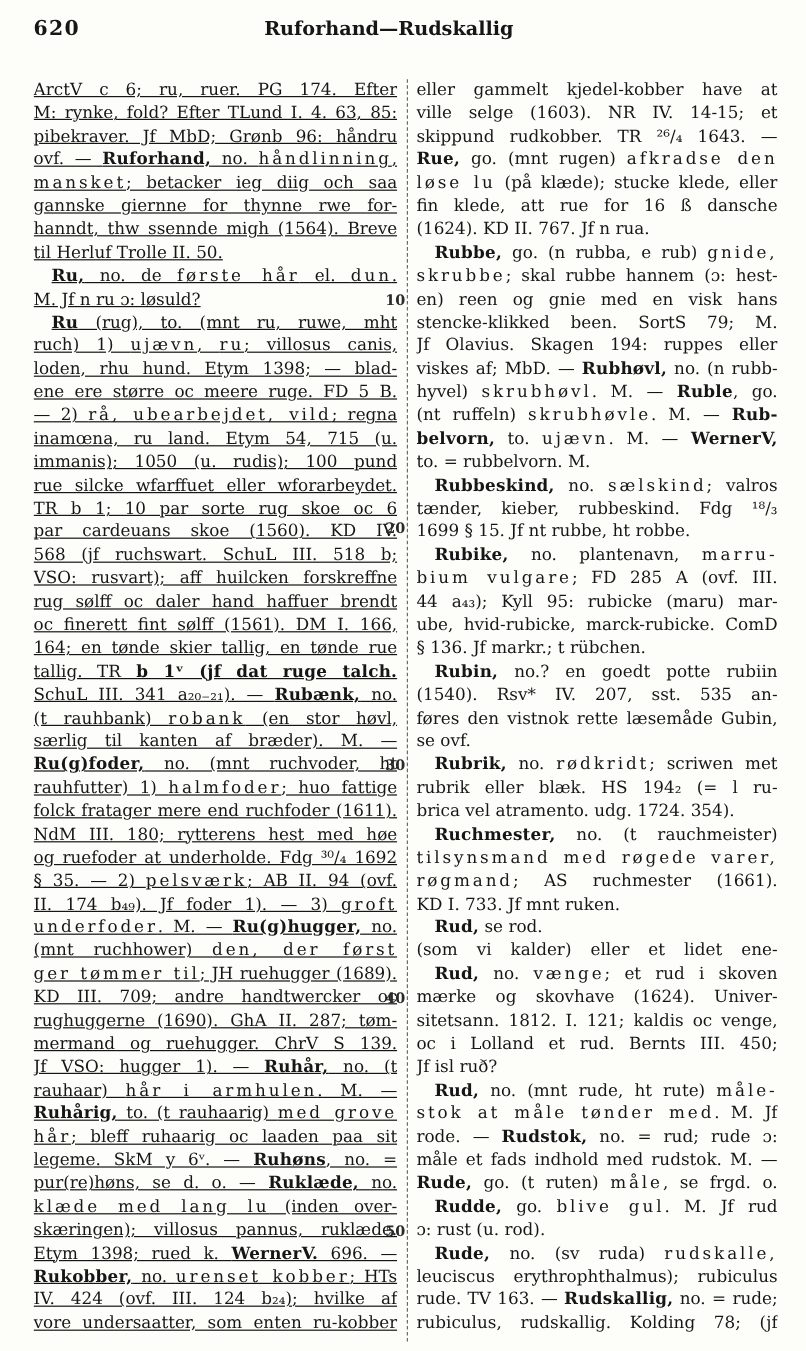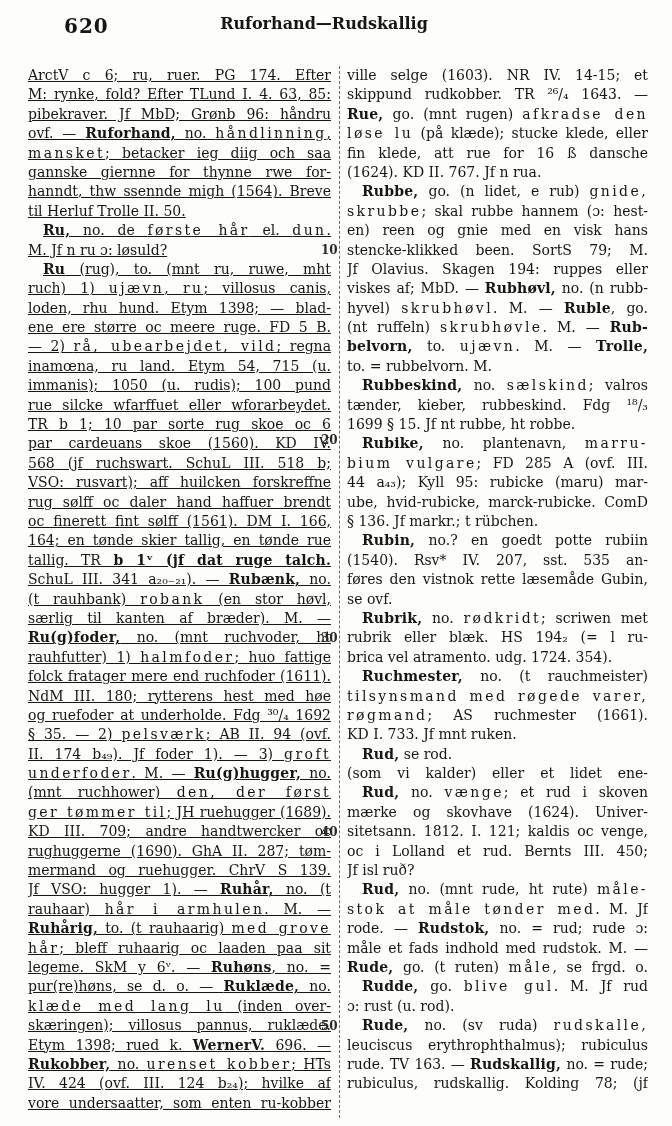--- a/index.html
+++ b/index.html
@@ -7,21 +7,21 @@
     position:relative;
     width:672px;height:1126px;
     background:#fdfdfa;
     font-family:"DejaVu Serif","Liberation Serif",serif;
     color:#161616;
     overflow:hidden;
   }
   .header{position:absolute;top:14px;left:0;width:672px;height:26px;}
   .page-number{
     position:absolute;left:28px;top:0;
-    font-size:20px;font-weight:bold;letter-spacing:1px;margin-left:36px;
+    font-size:17px;font-weight:bold;letter-spacing:1px;
   }
   .running-title{
     position:absolute;left:0;top:0;width:648px;
     text-align:center;font-size:16px;font-weight:bold;
   }
   .columns{position:absolute;top:66px;left:0;width:672px;height:1052px;}
   .col{position:absolute;top:0;}
   .col-left{left:28px;width:303px;text-decoration:underline;}
   .col-right{left:347px;width:301px;}
   .line{
@@ -114,35 +114,36 @@
       </div>
     <div class="col-rule"></div>
     <div id="gutter">
         <div class="gutter-num" style="top: 174.6px;">10</div>
         <div class="gutter-num" style="top: 365px;">20</div>
         <div class="gutter-num" style="top: 562.6px;">30</div>
         <div class="gutter-num" style="top: 756.6px;">40</div>
         <div class="gutter-num" style="top: 950.6px;">50</div>
       </div>
     <div class="col col-right" id="col-right">
+        <div class="line j"><span>eller gammelt kjedel-kobber have at</span></div>
         <div class="line j"><span>ville selge (1603). NR IV. 14-15; et</span></div>
         <div class="line j"><span>skippund rudkobber. TR ²⁶/₄ 1643. —</span></div>
         <div class="line j"><b>Rue,</b><span> go. (mnt rugen) </span><span class="sp">afkradse den</span></div>
         <div class="line j"><span class="sp">løse lu</span><span> (på klæde); stucke klede, eller</span></div>
         <div class="line j"><span>fin klede, att rue for 16 ß dansche</span></div>
         <div class="line j short"><span>(1624). KD II. 767. Jf n rua.</span></div>
-        <div class="line j indent"><b>Rubbe,</b><span> go. (n lidet, e rub) </span><span class="sp">gnide,</span></div>
+        <div class="line j indent"><b>Rubbe,</b><span> go. (n rubba, e rub) </span><span class="sp">gnide,</span></div>
         <div class="line j"><span class="sp">skrubbe</span><span>; skal rubbe hannem (ɔ: hest-</span></div>
         <div class="line j"><span>en) reen og gnie med en visk hans</span></div>
         <div class="line j"><span>stencke-klikked been. SortS 79; M.</span></div>
         <div class="line j"><span>Jf Olavius. Skagen 194: ruppes eller</span></div>
         <div class="line j"><span>viskes af; MbD. — </span><b>Rubhøvl,</b><span> no. (n rubb-</span></div>
         <div class="line j"><span>hyvel) </span><span class="sp">skrubhøvl</span><span>. M. — </span><b>Ruble</b><span>, go.</span></div>
         <div class="line j"><span>(nt ruffeln) </span><span class="sp">skrubhøvle</span><span>. M. — </span><b>Rub-</b></div>
-        <div class="line j"><b>belvorn,</b><span> to. </span><span class="sp">ujævn</span><span>. M. — </span><b>Trolle,</b></div>
+        <div class="line j"><b>belvorn,</b><span> to. </span><span class="sp">ujævn</span><span>. M. — </span><b>WernerV,</b></div>
         <div class="line j short"><span>to. = rubbelvorn. M.</span></div>
         <div class="line j indent"><b>Rubbeskind,</b><span> no. </span><span class="sp">sælskind</span><span>; valros</span></div>
         <div class="line j"><span>tænder, kieber, rubbeskind. Fdg ¹⁸/₃</span></div>
         <div class="line j short"><span>1699 § 15. Jf nt rubbe, ht robbe.</span></div>
         <div class="line j indent"><b>Rubike,</b><span> no. plantenavn, </span><span class="sp">marru-</span></div>
         <div class="line j"><span class="sp">bium vulgare</span><span>; FD 285 A (ovf. III.</span></div>
         <div class="line j"><span>44 a₄₃); Kyll 95: rubicke (maru) mar-</span></div>
         <div class="line j"><span>ube, hvid-rubicke, marck-rubicke. ComD</span></div>
         <div class="line j short"><span>§ 136. Jf markr.; t rübchen.</span></div>
         <div class="line j indent"><b>Rubin,</b><span> no.? en goedt potte rubiin</span></div>

